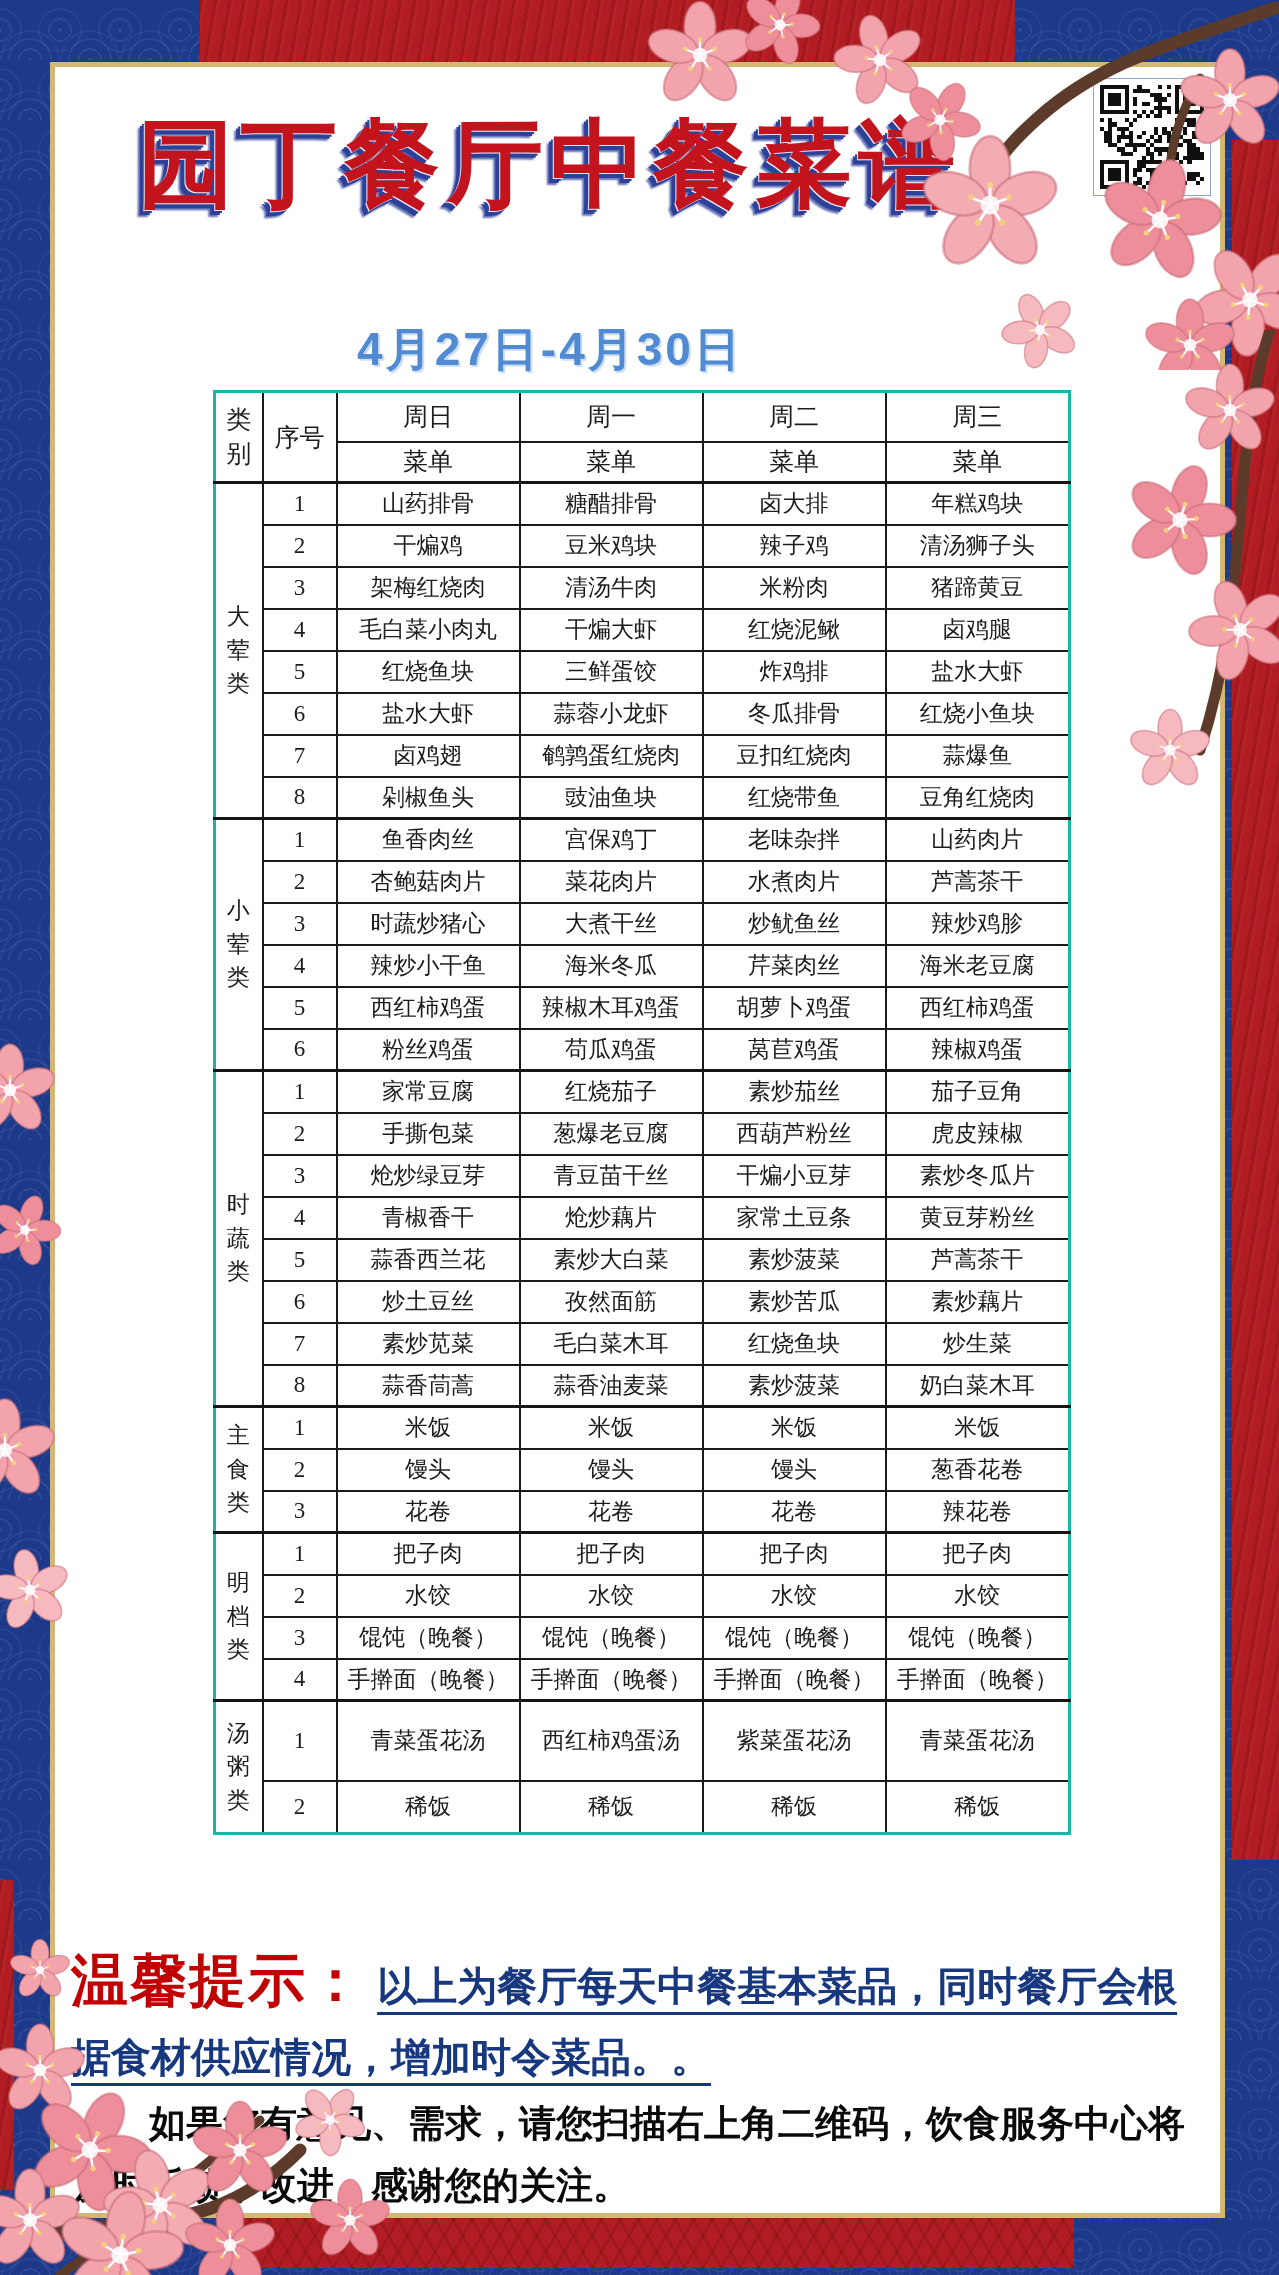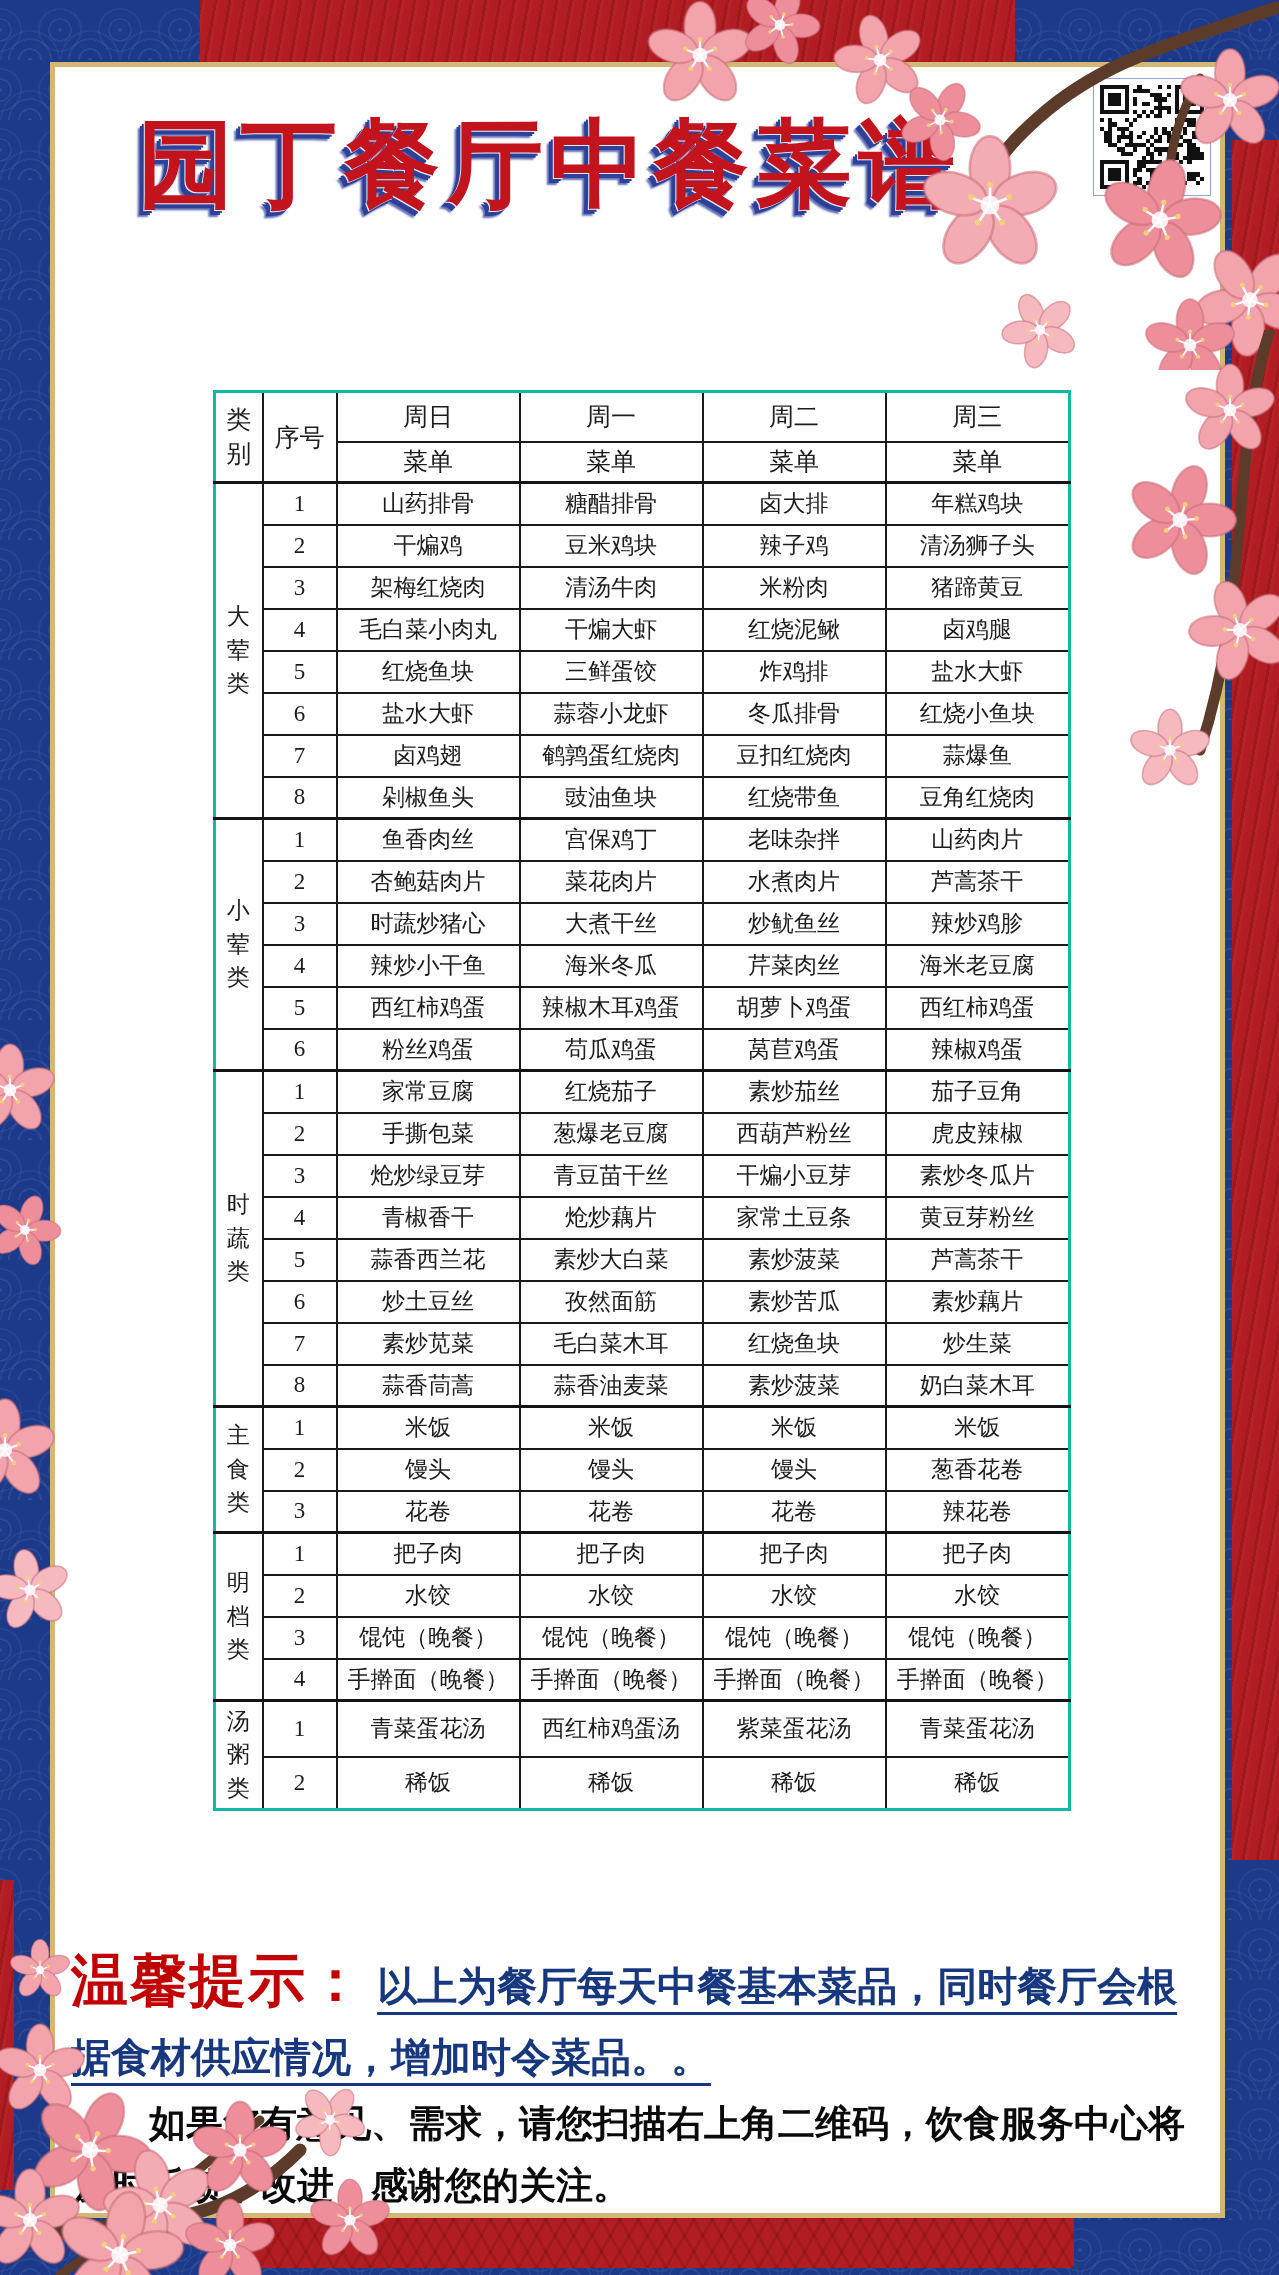--- a/index.html
+++ b/index.html
@@ -63,20 +63,21 @@
 </head>
 <body>
 
 <div class="strip strip-top"></div>
 <div class="strip strip-bottom"></div>
 <div class="strip strip-right"></div>
 <div class="strip strip-left"></div>
 
 <div class="card">
   <div class="page-title">园丁餐厅中餐菜谱</div>
+  <div class="date-range">4月27日-4月30日</div>
 
   <div class="qr-box">
     <svg id="qr-svg" viewBox="0 0 25 25" shape-rendering="crispEdges">
         <rect x="0" y="0" width="1" height="1" fill="#101010"></rect>
         <rect x="1" y="0" width="1" height="1" fill="#101010"></rect>
         <rect x="2" y="0" width="1" height="1" fill="#101010"></rect>
         <rect x="3" y="0" width="1" height="1" fill="#101010"></rect>
         <rect x="4" y="0" width="1" height="1" fill="#101010"></rect>
         <rect x="5" y="0" width="1" height="1" fill="#101010"></rect>
         <rect x="6" y="0" width="1" height="1" fill="#101010"></rect>
@@ -585,21 +586,21 @@
           <td class="dish">馄饨（晚餐）</td>
           <td class="dish">馄饨（晚餐）</td>
         </tr>
         <tr class="dr">
           <td class="idx">4</td>
           <td class="dish">手擀面（晚餐）</td>
           <td class="dish">手擀面（晚餐）</td>
           <td class="dish">手擀面（晚餐）</td>
           <td class="dish">手擀面（晚餐）</td>
         </tr>
-        <tr class="dr sec-start" style="height: 56px;">
+        <tr class="dr sec-start" style="height: 80px;">
           <td class="cat" rowspan="2">汤粥类</td>
           <td class="idx">1</td>
           <td class="dish">青菜蛋花汤</td>
           <td class="dish">西红柿鸡蛋汤</td>
           <td class="dish">紫菜蛋花汤</td>
           <td class="dish">青菜蛋花汤</td>
         </tr>
         <tr class="dr" style="height: 53px;">
           <td class="idx">2</td>
           <td class="dish">稀饭</td>

